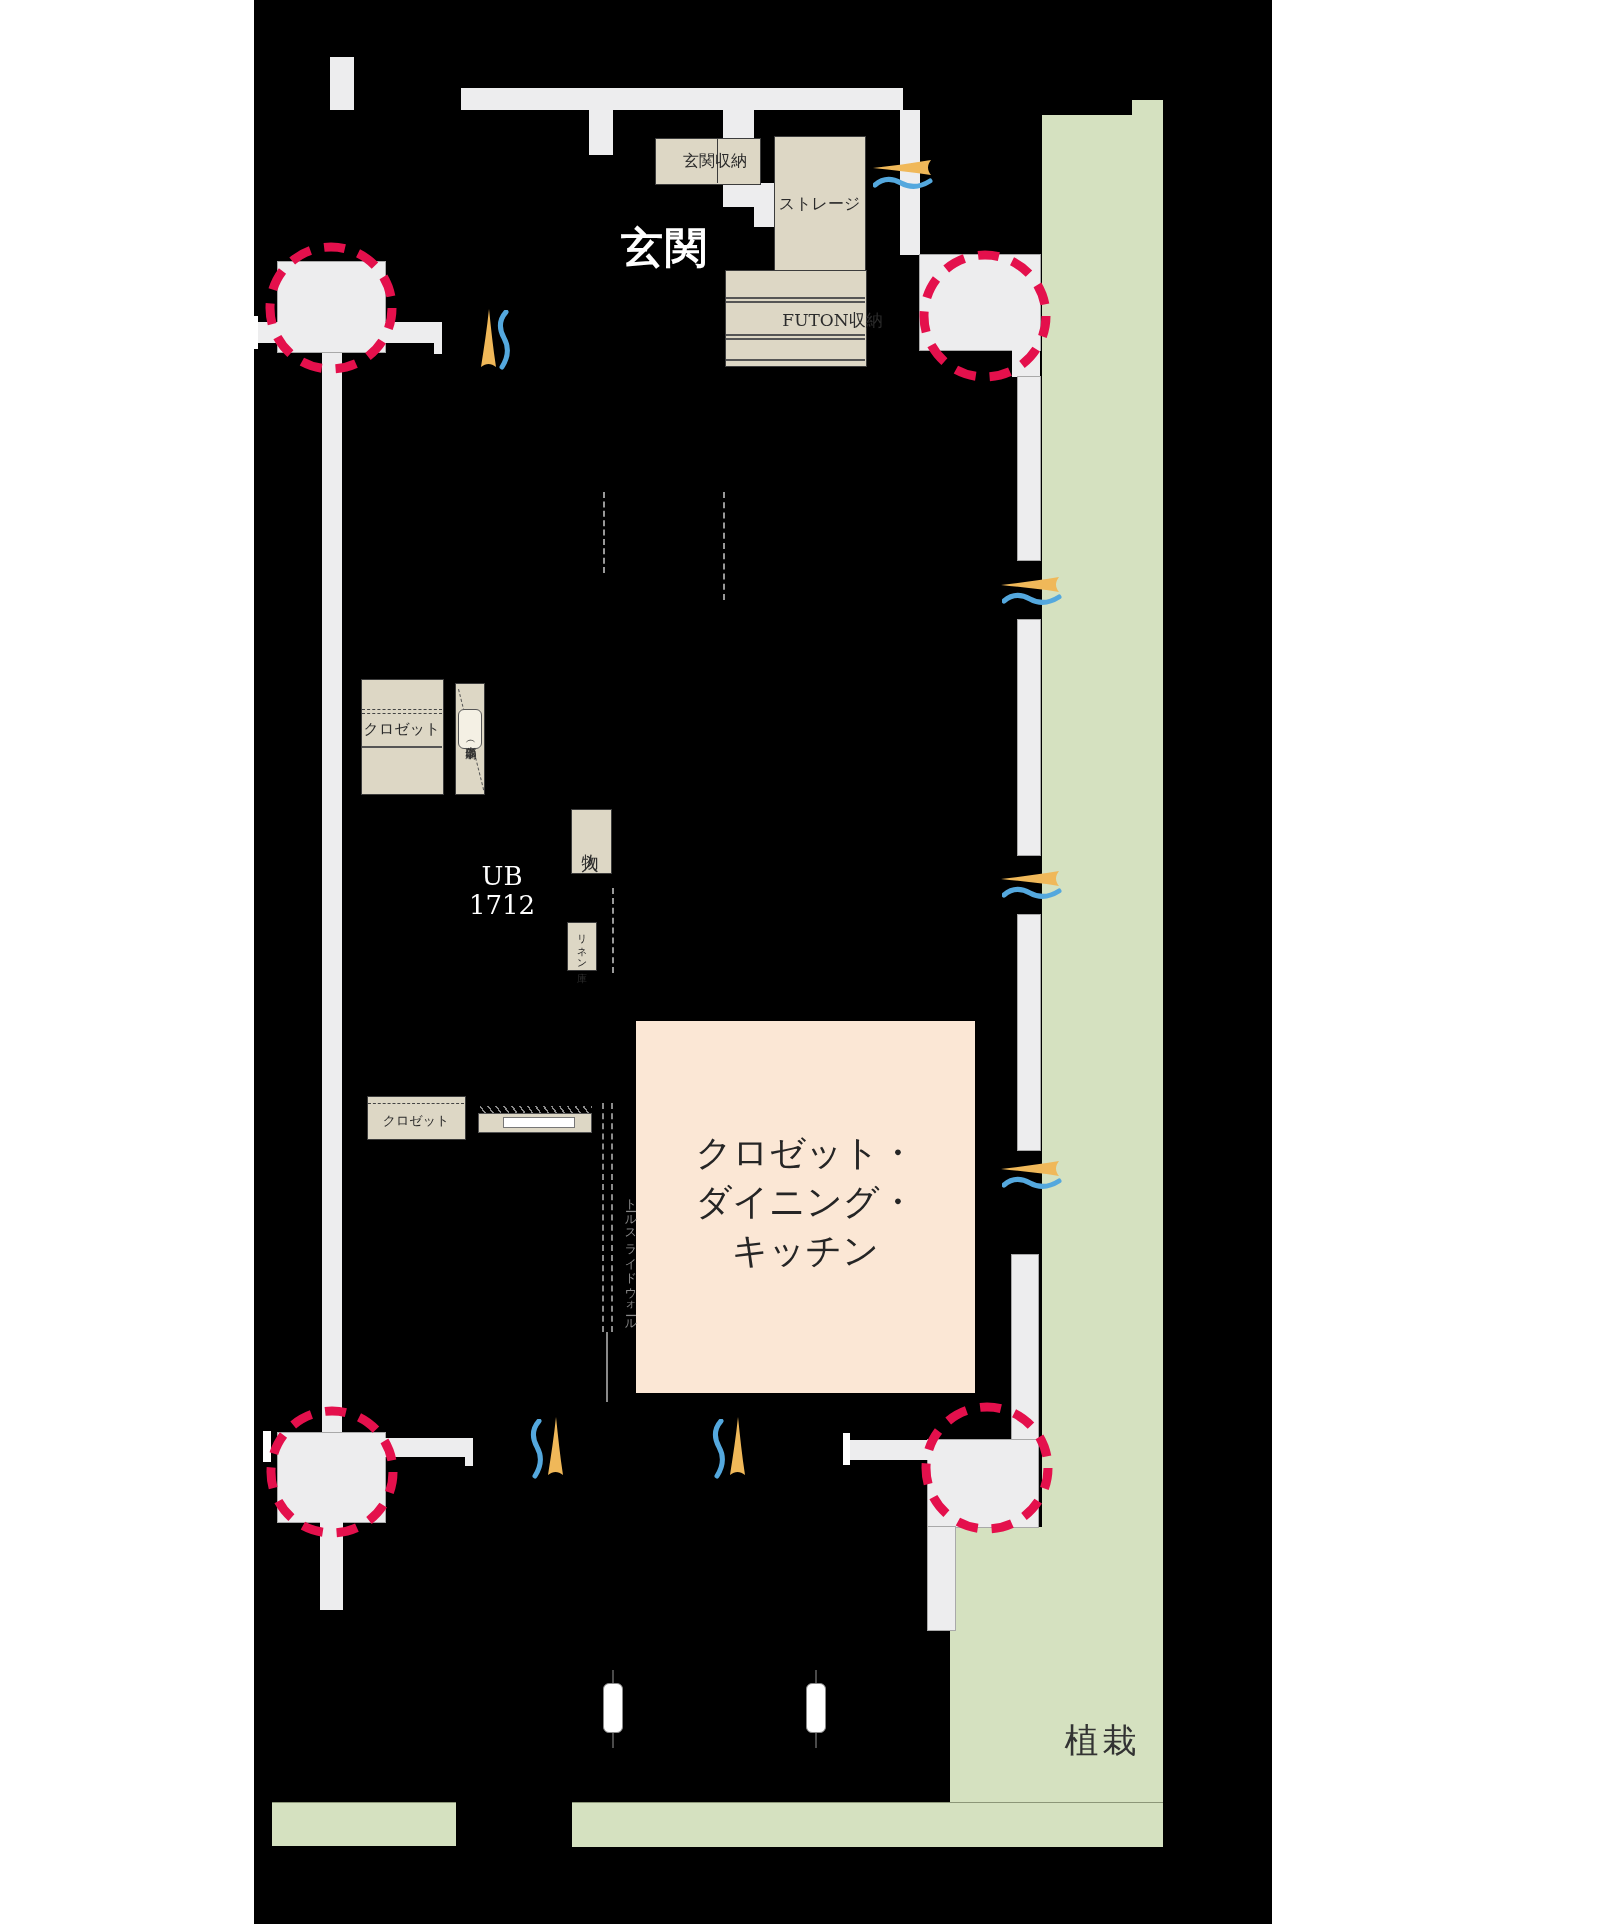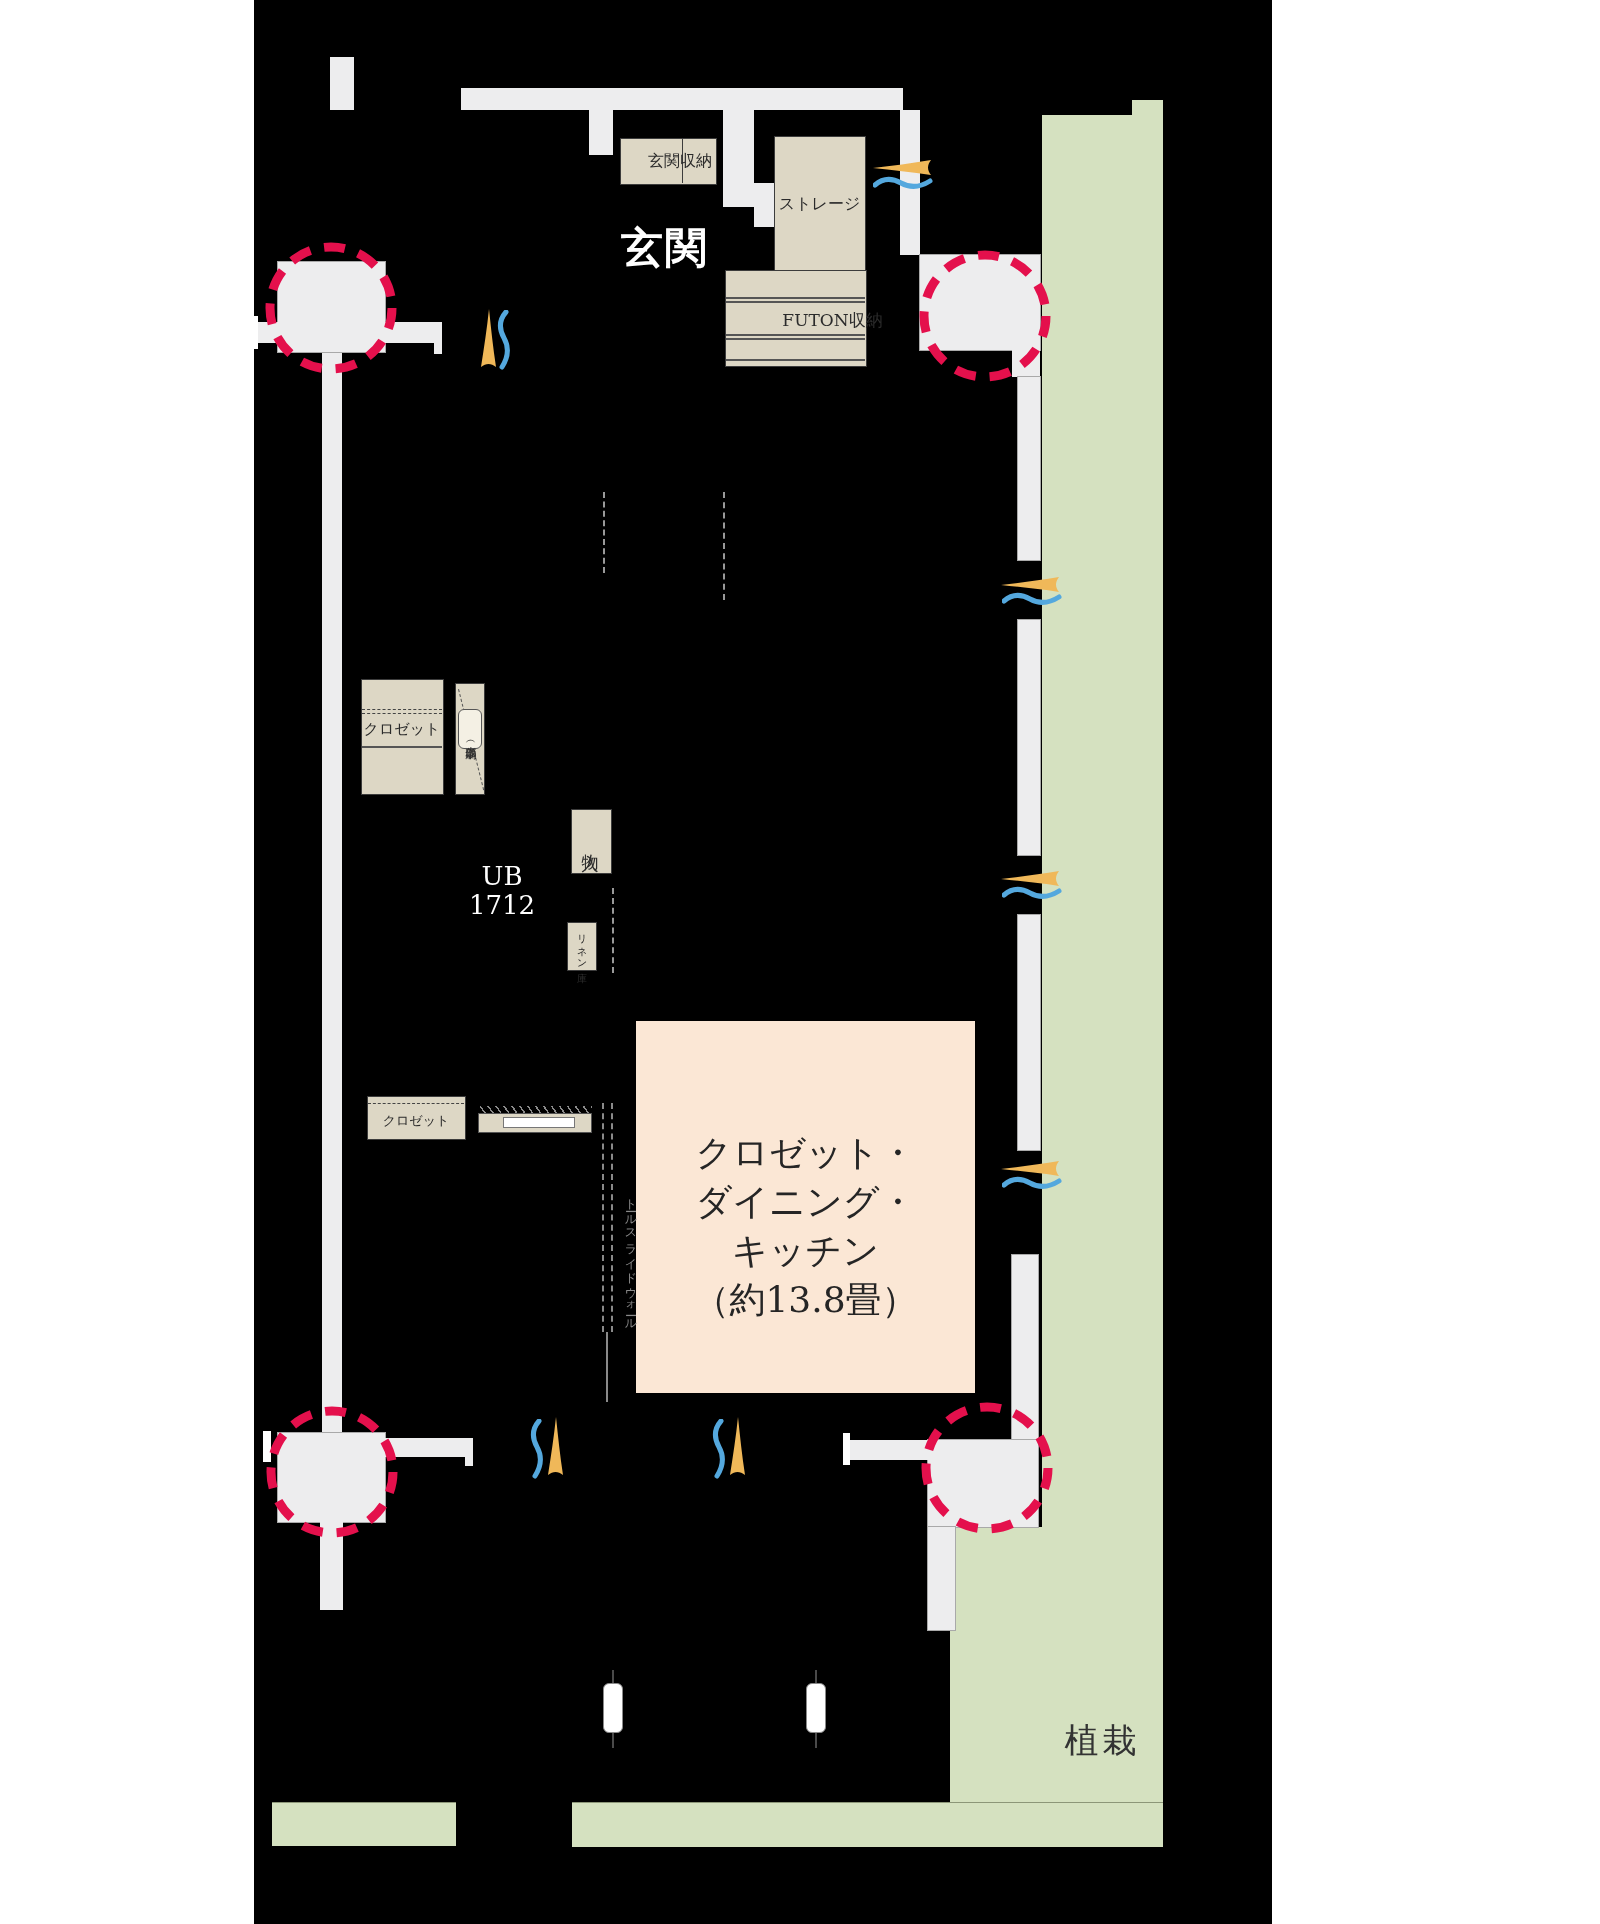--- a/index.html
+++ b/index.html
@@ -66,21 +66,21 @@
   <div class="abs wall" style="left:850px;top:1440px;width:78px;height:20px;"></div>
   <div class="abs" style="left:843px;top:1433px;width:7px;height:32px;background:#fff;"></div>
   <div class="abs walledge" style="left:928px;top:1527px;width:27px;height:103px;"></div>
 
   <div class="abs walledge" style="left:278px;top:1433px;width:107px;height:89px;"></div>
   <div class="abs wall" style="left:385px;top:1438px;width:88px;height:19px;"></div>
   <div class="abs wall" style="left:465px;top:1457px;width:8px;height:9px;"></div>
   <div class="abs" style="left:263px;top:1431px;width:8px;height:31px;background:#fff;"></div>
   <div class="abs wall" style="left:320px;top:1522px;width:23px;height:88px;"></div>
 
-  <div class="abs box" style="left:620px;top:138px;width:97px;height:47px;padding-left:35px;">
+  <div class="abs box" style="left:655px;top:138px;width:106px;height:47px;padding-left:35px;">
     <div class="abs" style="left:61px;top:0;width:0;height:44px;border-left:1.5px solid #3c3c3c;"></div>
     <div class="abs boxlabel" style="left:0;top:0;width:118px;height:44px;font-size:16px;">
       <span>玄関収納</span>
     </div>
   </div>
 
   <div class="abs box" style="left:774px;top:128px;width:92px;height:137px;margin-top:8px;">
     <div class="abs boxlabel" style="left:0;top:52px;width:89px;height:30px;font-size:16px;">
       <span>ストレージ</span>
     </div>
@@ -136,21 +136,20 @@
   <div class="abs hatch" style="left:478px;top:1106px;width:114px;height:7px;"></div>
   <div class="abs box" style="left:478px;top:1113px;width:114px;height:20px;border-color:#555;">
     <div class="abs" style="left:24px;top:2.5px;width:72px;height:11px;background:#fff;border:1px solid #777;box-sizing:border-box;"></div>
   </div>
 
   <div class="abs ldk" style="left:636px;top:1021px;width:339px;height:372px;"></div>
   <div class="abs ldktext" style="left:636px;top:1128px;width:339px;">
     <div>クロゼット・</div>
     <div>ダイニング・</div>
     <div>キッチン</div>
-    <div>（約13.8畳）</div>
   </div>
 
   <div class="abs boxlabel whitetext" style="left:598px;top:224px;width:134px;height:48px;font-size:42px;font-weight:bold;letter-spacing:2px;">
     <span>玄関</span>
   </div>
 
   <div class="abs whitetext" style="left:452px;top:862px;width:100px;font-size:26px;line-height:29px;text-align:center;">
     <div>UB</div>
     <div>1712</div>
   </div>

